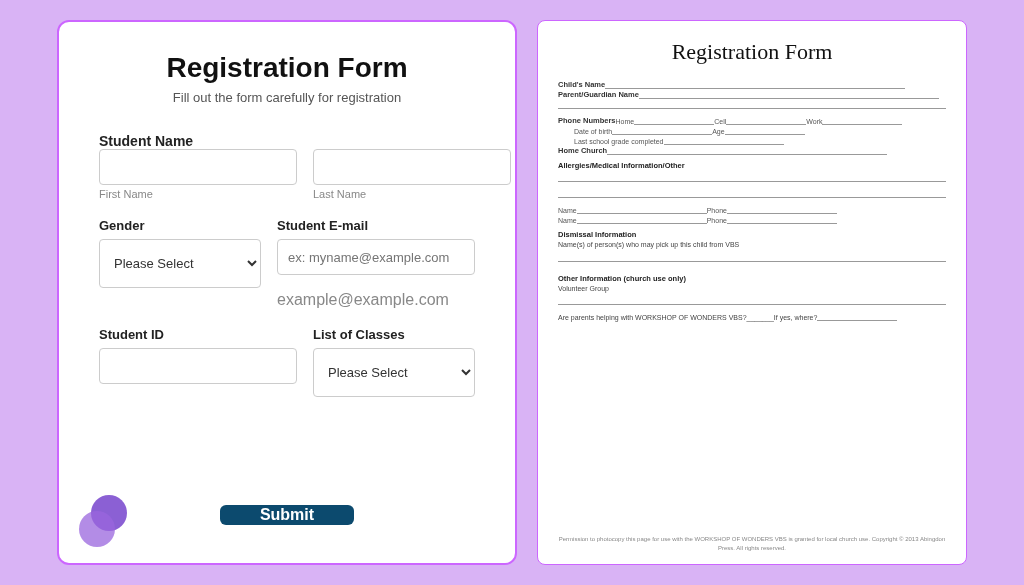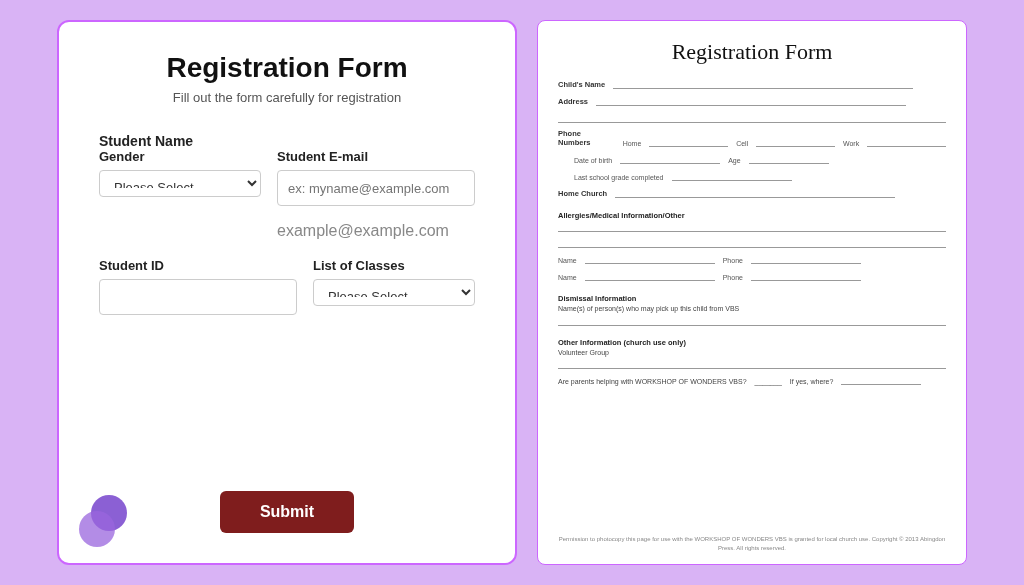--- a/index.html
+++ b/index.html
@@ -80,21 +80,21 @@
       font-size: 13px;
       outline: none;
       height: 36px;
     }
 
     .form-group select {
       border: 1.5px solid #ccc;
       border-radius: 4px;
       padding: 8px 10px;
       font-size: 13px;
-      height: 27px;
+      height: 49px;
       background: white;
       color: #333;
       appearance: auto;
       cursor: pointer;
     }
 
     .input-hint {
       font-size: 16px;
       color: #888;
       margin-top: 16px;
@@ -106,29 +106,29 @@
       margin-top: 3px;
     }
 
     .section-label {
       font-size: 14px;
       font-weight: 700;
       color: #222;
     }
 
     .submit-btn {
-      background: #7f1d1d;
+      background: #0c4a6e;
       color: white;
       border: none;
       border-radius: 6px;
-      padding: 12px 40px;
+      padding: 1px 40px;
       font-size: 16px;
       font-weight: 600;
       cursor: pointer;
-      margin: auto auto 0;
+      margin: auto auto 8px;
       display: block;
     }
 
     .bottom-logo {
       position: absolute;
       bottom: 16px;
       left: 20px;
       width: 52px;
       height: 52px;
     }
@@ -189,22 +189,21 @@
       border-bottom: 0.8px solid #999;
       height: 10px;
       vertical-align: bottom;
     }
     .paper-line-long { width: 300px; }
     .paper-line-short { width: 80px; }
 
     .paper-row {
       display: flex;
       align-items: flex-end;
-      gap: 8px;
-      margin-bottom: 7px;
+      margin-bottom: 0;
       flex-wrap: nowrap;
     }
 
     .paper-section-label {
       font-size: 7.5px;
       font-weight: 700;
       color: #222;
       margin-top: 6px;
       margin-bottom: 2px;
       display: block;
@@ -238,20 +237,30 @@
 </head>
 <body>
 
 <div class="main-container">
 
   <div class="left-panel">
     <h1 class="form-title">Registration Form</h1>
     <p class="form-subtitle">Fill out the form carefully for registration</p>
 
     <div class="section-label">Student Name</div>
+    <div class="form-row">
+      <div class="form-group">
+        <input type="text" style="">
+        <span class="field-sub-label">First Name</span>
+      </div>
+      <div class="form-group">
+        <input type="text" style="">
+        <span class="field-sub-label">Last Name</span>
+      </div>
+    </div>
 
     <div class="form-row">
       <div class="form-group">
         <label class="section-label">Gender</label>
         <select>
           <option>Please Select</option>
           <option>Male</option>
           <option>Female</option>
           <option>Other</option>
         </select>
@@ -288,25 +297,25 @@
   </div>
 
   <div class="right-panel">
     <h2 class="paper-title">Registration Form</h2>
 
     <div class="paper-row">
       <span class="paper-field-label">Child's Name</span>
       <span class="paper-field-line paper-line-long"></span>
     </div>
 
-
-    <div class="paper-row">
-      <span class="paper-field-label">Address</span>
-      <span class="paper-field-line" style="width:310px;"></span>
-    </div>
+    <div class="paper-row">
+      <span class="paper-field-label">Parent/Guardian Name</span>
+      <span class="paper-field-line paper-line-long"></span>
+    </div>
+
     <div class="paper-full-line"></div>
 
 
     <div class="paper-row">
       <span class="paper-field-label">Phone Numbers</span>
       <span class="paper-subfield-label">Home</span>
       <span class="paper-field-line paper-line-short"></span>
       <span class="paper-subfield-label">Cell</span>
       <span class="paper-field-line paper-line-short"></span>
       <span class="paper-subfield-label">Work</span>

